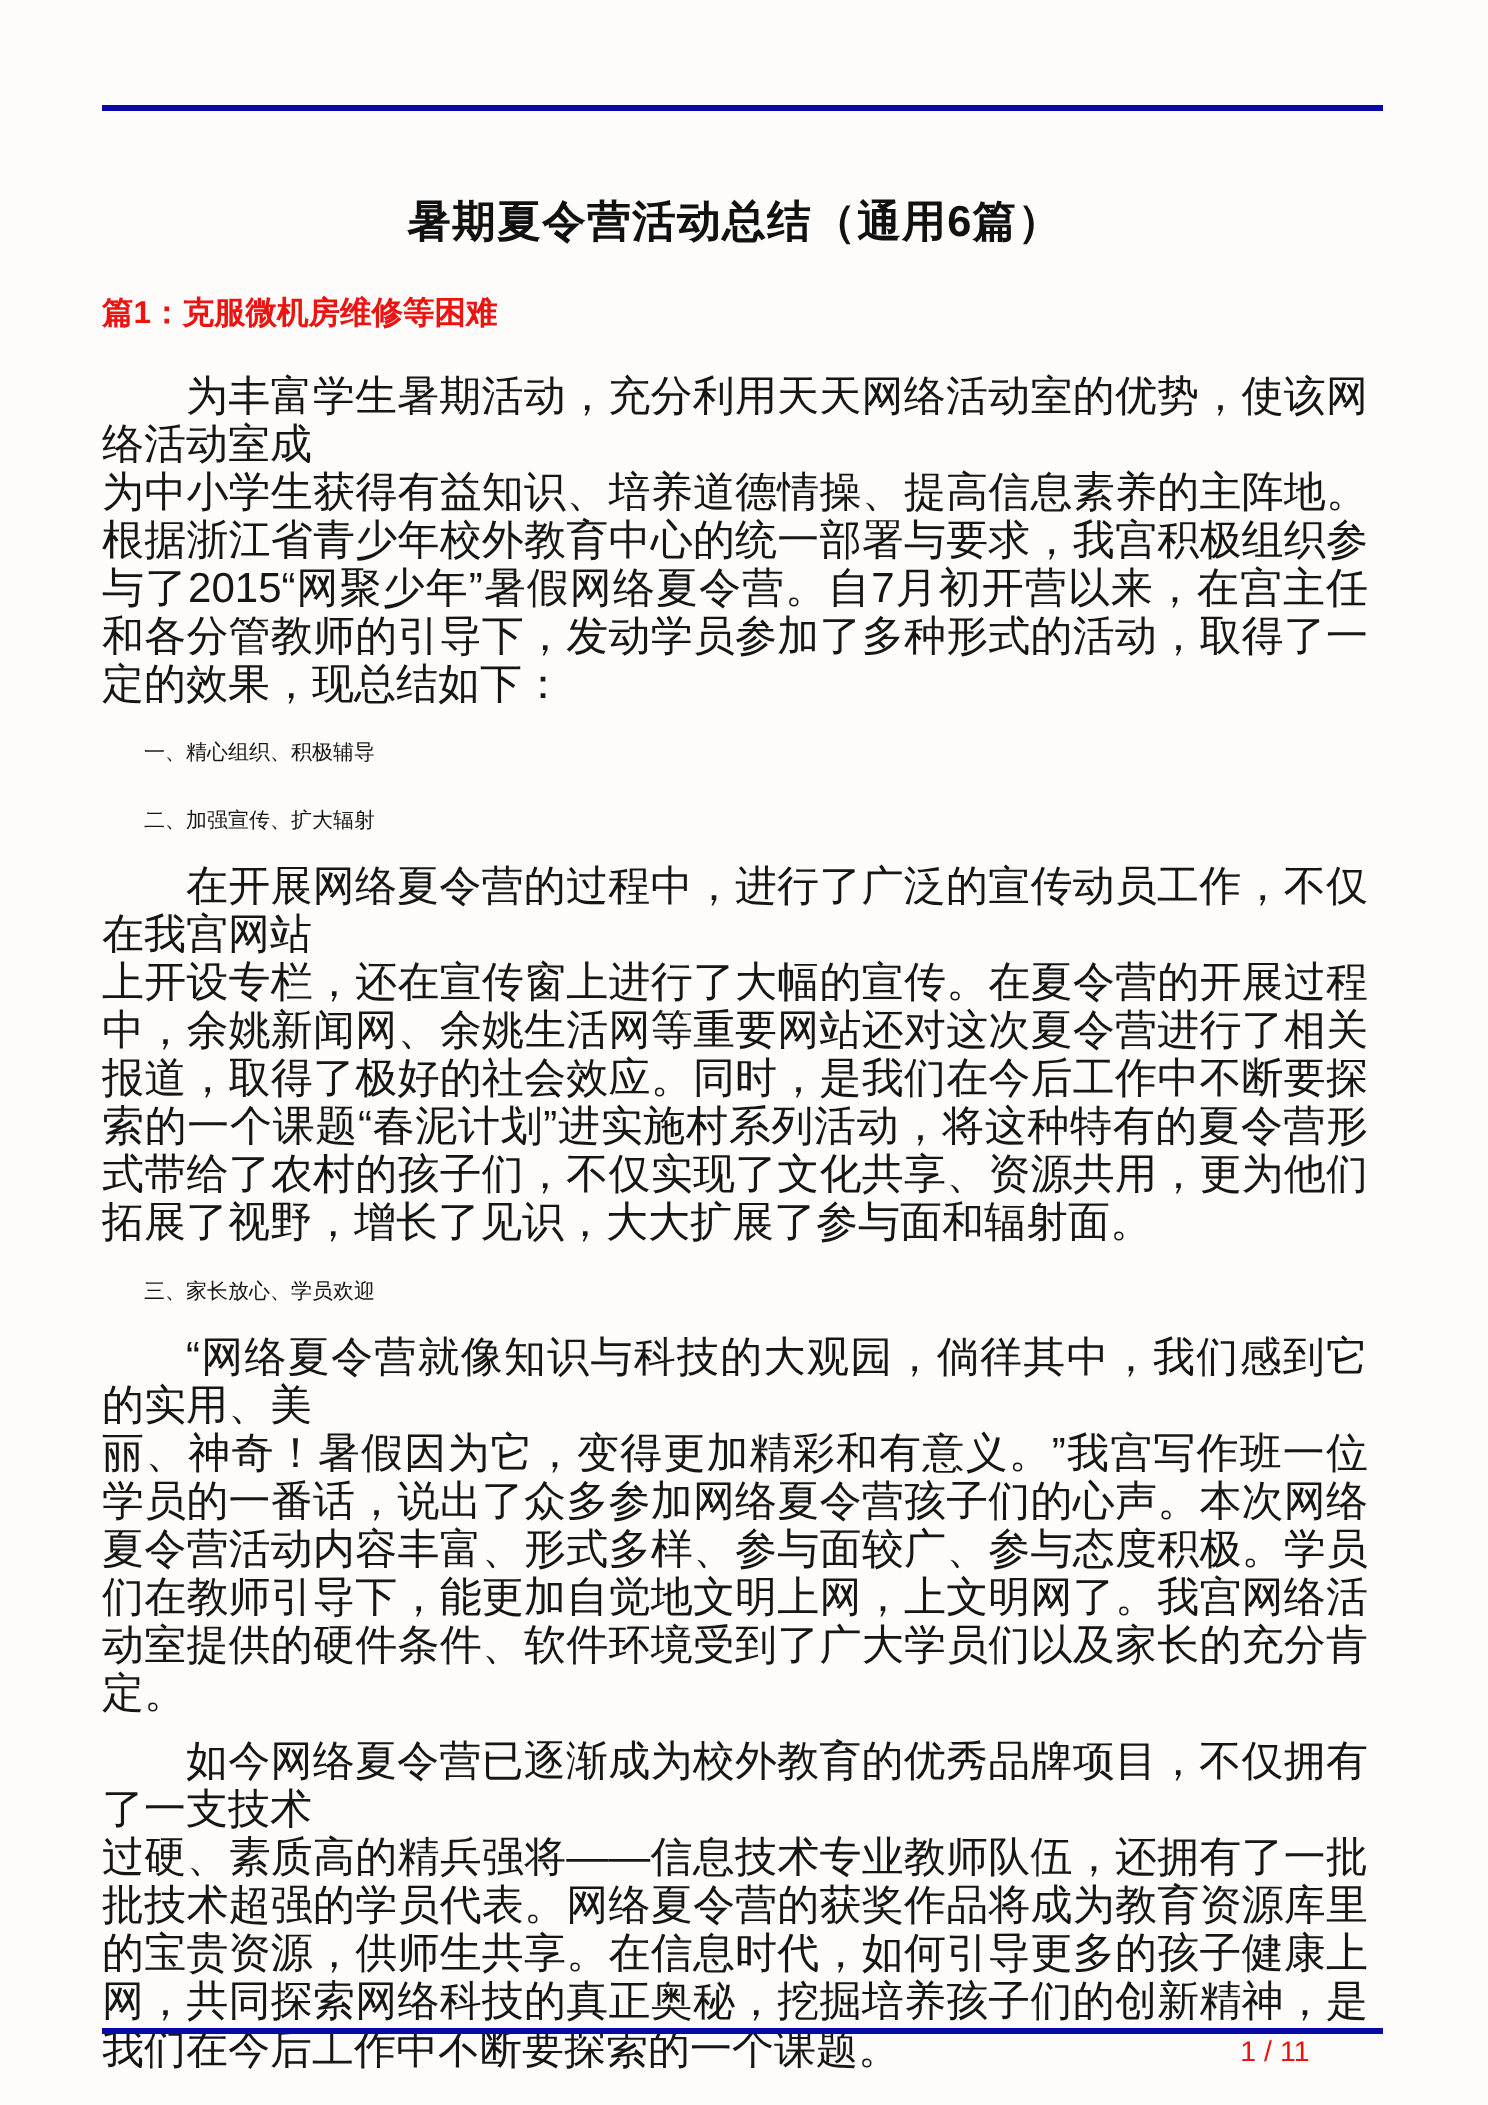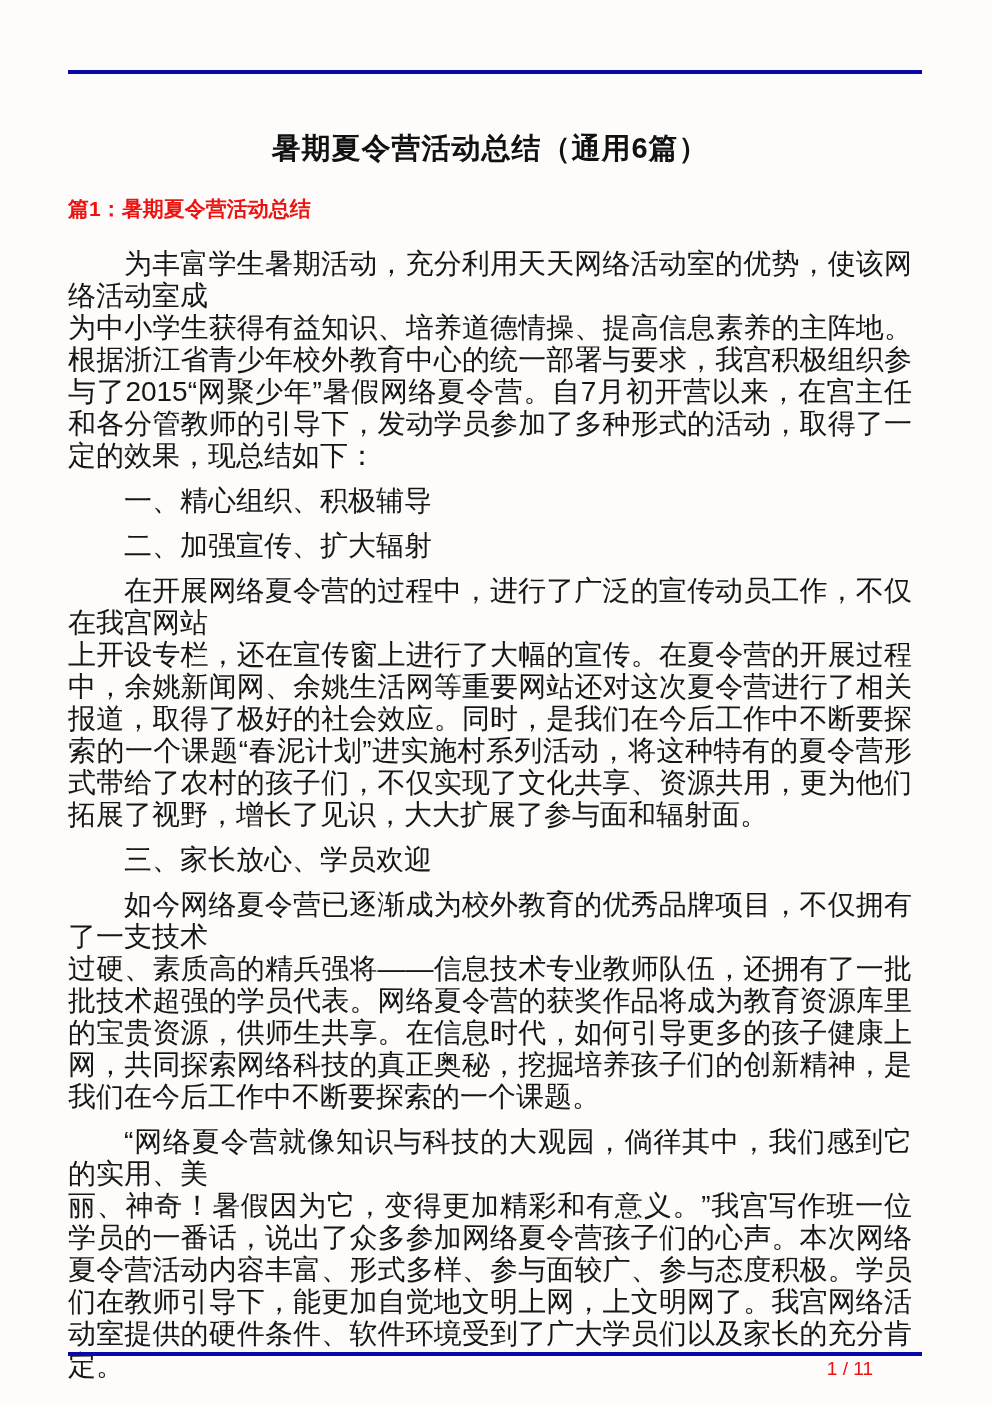--- a/index.html
+++ b/index.html
@@ -50,21 +50,21 @@
     text-align: justify;
     color: #161616;
   }
   .para.first-after-heading { margin-top: 24px; }
   .para .lead {
     display: block;
     text-indent: 2em;
   }
   .sub-heading {
     margin-top: 13px;
-    font-size: 28px;
+    font-size: 14px;
     line-height: 32px;
     font-weight: normal;
     text-indent: 2em;
     color: #161616;
   }
   .page-num {
     position: absolute;
     top: 1358px;
     right: 119px;
     font-size: 19px;
@@ -74,36 +74,36 @@
 </style>
 </head>
 <body>
 
 <div class="rule top"></div>
 
 <div class="content">
 
   <h1 class="doc-title">暑期夏令营活动总结（通用6篇）</h1>
 
-  <h2 class="part-heading">篇1：暑期夏令营活动总结</h2>
+  <h2 class="part-heading">篇1：克服微机房维修等困难</h2>
 
   <p class="para first-after-heading"><span class="lead">为丰富学生暑期活动，充分利用天天网络活动室的优势，使该网络活动室成</span><span>为中小学生获得有益知识、培养道德情操、提高信息素养的主阵地。根据浙江省青少年校外教育中心的统一部署与要求，我宫积极组织参与了2015“网聚少年”暑假网络夏令营。自7月初开营以来，在宫主任和各分管教师的引导下，发动学员参加了多种形式的活动，取得了一定的效果，现总结如下：</span></p>
 
   <h3 class="sub-heading">一、精心组织、积极辅导</h3>
 
 
   <h3 class="sub-heading">二、加强宣传、扩大辐射</h3>
 
   <p class="para"><span class="lead">在开展网络夏令营的过程中，进行了广泛的宣传动员工作，不仅在我宫网站</span><span>上开设专栏，还在宣传窗上进行了大幅的宣传。在夏令营的开展过程中，余姚新闻网、余姚生活网等重要网站还对这次夏令营进行了相关报道，取得了极好的社会效应。同时，是我们在今后工作中不断要探索的一个课题“春泥计划”进实施村系列活动，将这种特有的夏令营形式带给了农村的孩子们，不仅实现了文化共享、资源共用，更为他们拓展了视野，增长了见识，大大扩展了参与面和辐射面。</span></p>
 
   <h3 class="sub-heading">三、家长放心、学员欢迎</h3>
 
+  <p class="para"><span class="lead">“网络夏令营就像知识与科技的大观园，倘徉其中，我们感到它的实用、美</span><span>丽、神奇！暑假因为它，变得更加精彩和有意义。”我宫写作班一位学员的一番话，说出了众多参加网络夏令营孩子们的心声。本次网络夏令营活动内容丰富、形式多样、参与面较广、参与态度积极。学员们在教师引导下，能更加自觉地文明上网，上文明网了。我宫网络活动室提供的硬件条件、软件环境受到了广大学员们以及家长的充分肯定。</span></p>
+
   <p class="para"><span class="lead">如今网络夏令营已逐渐成为校外教育的优秀品牌项目，不仅拥有了一支技术</span><span>过硬、素质高的精兵强将——信息技术专业教师队伍，还拥有了一批批技术超强的学员代表。网络夏令营的获奖作品将成为教育资源库里的宝贵资源，供师生共享。在信息时代，如何引导更多的孩子健康上网，共同探索网络科技的真正奥秘，挖掘培养孩子们的创新精神，是我们在今后工作中不断要探索的一个课题。</span></p>
-
-  <p class="para"><span class="lead">“网络夏令营就像知识与科技的大观园，倘徉其中，我们感到它的实用、美</span><span>丽、神奇！暑假因为它，变得更加精彩和有意义。”我宫写作班一位学员的一番话，说出了众多参加网络夏令营孩子们的心声。本次网络夏令营活动内容丰富、形式多样、参与面较广、参与态度积极。学员们在教师引导下，能更加自觉地文明上网，上文明网了。我宫网络活动室提供的硬件条件、软件环境受到了广大学员们以及家长的充分肯定。</span></p>
 
   <h2 class="part-heading">篇2：暑期夏令营活动总结</h2>
 
 </div>
 
 <div class="rule bottom"></div>
 
 <div class="page-num">1 / 11</div>
 
 </body></html>

